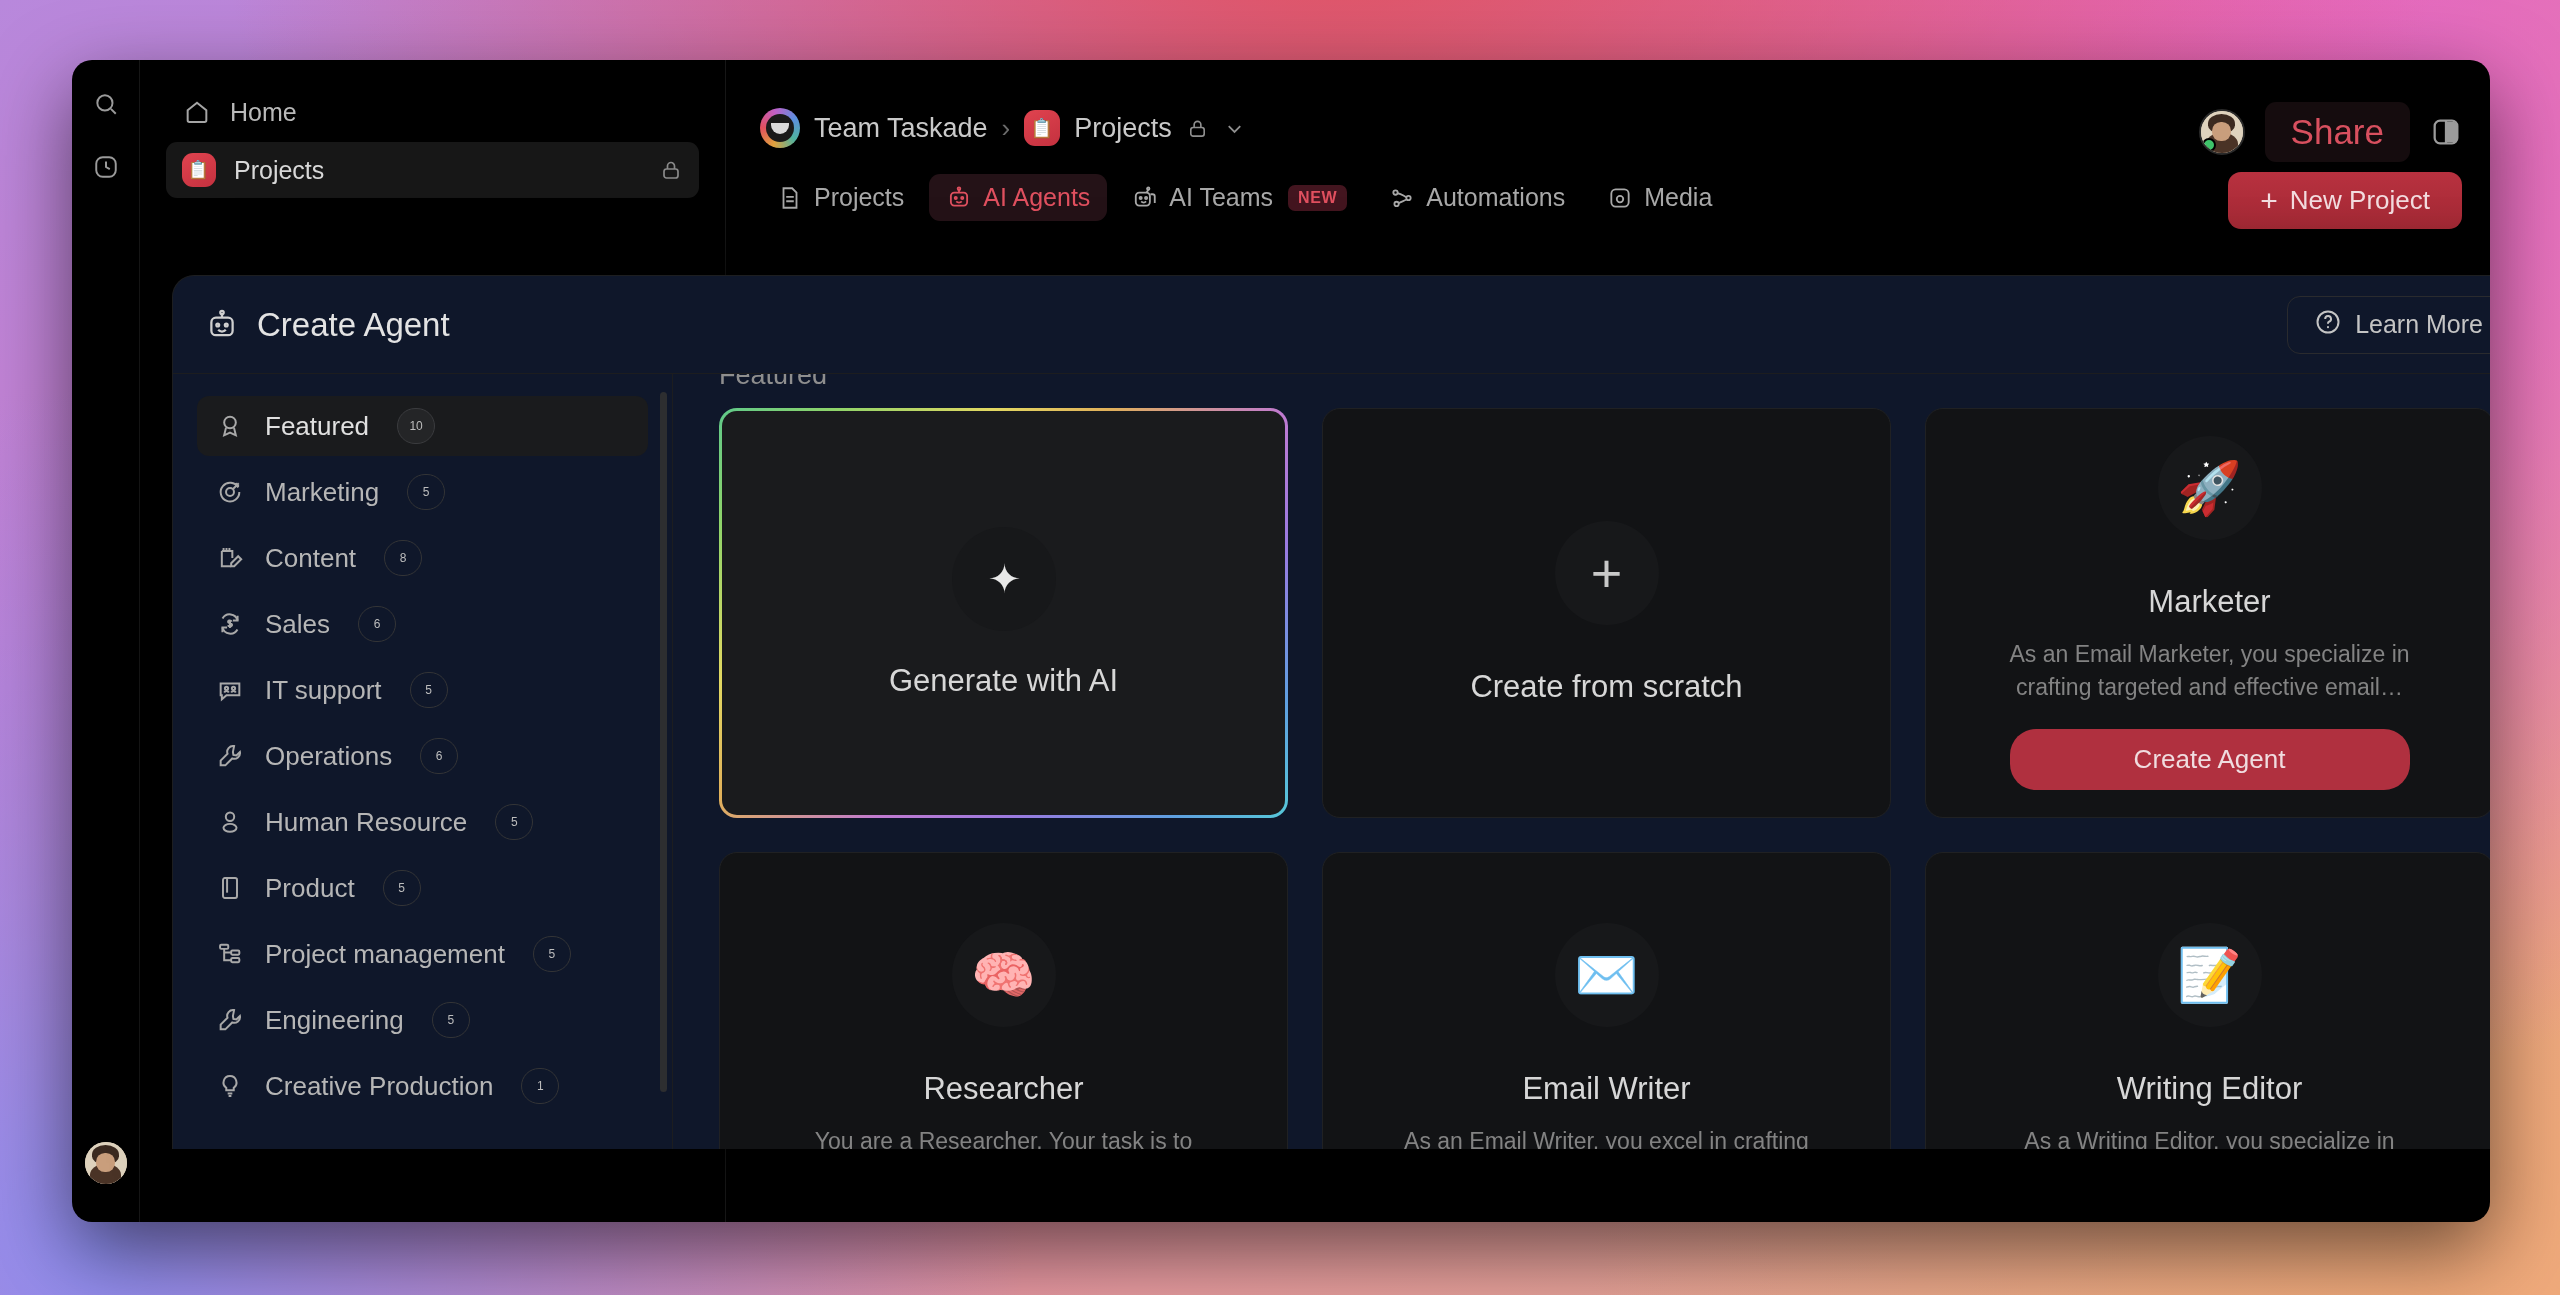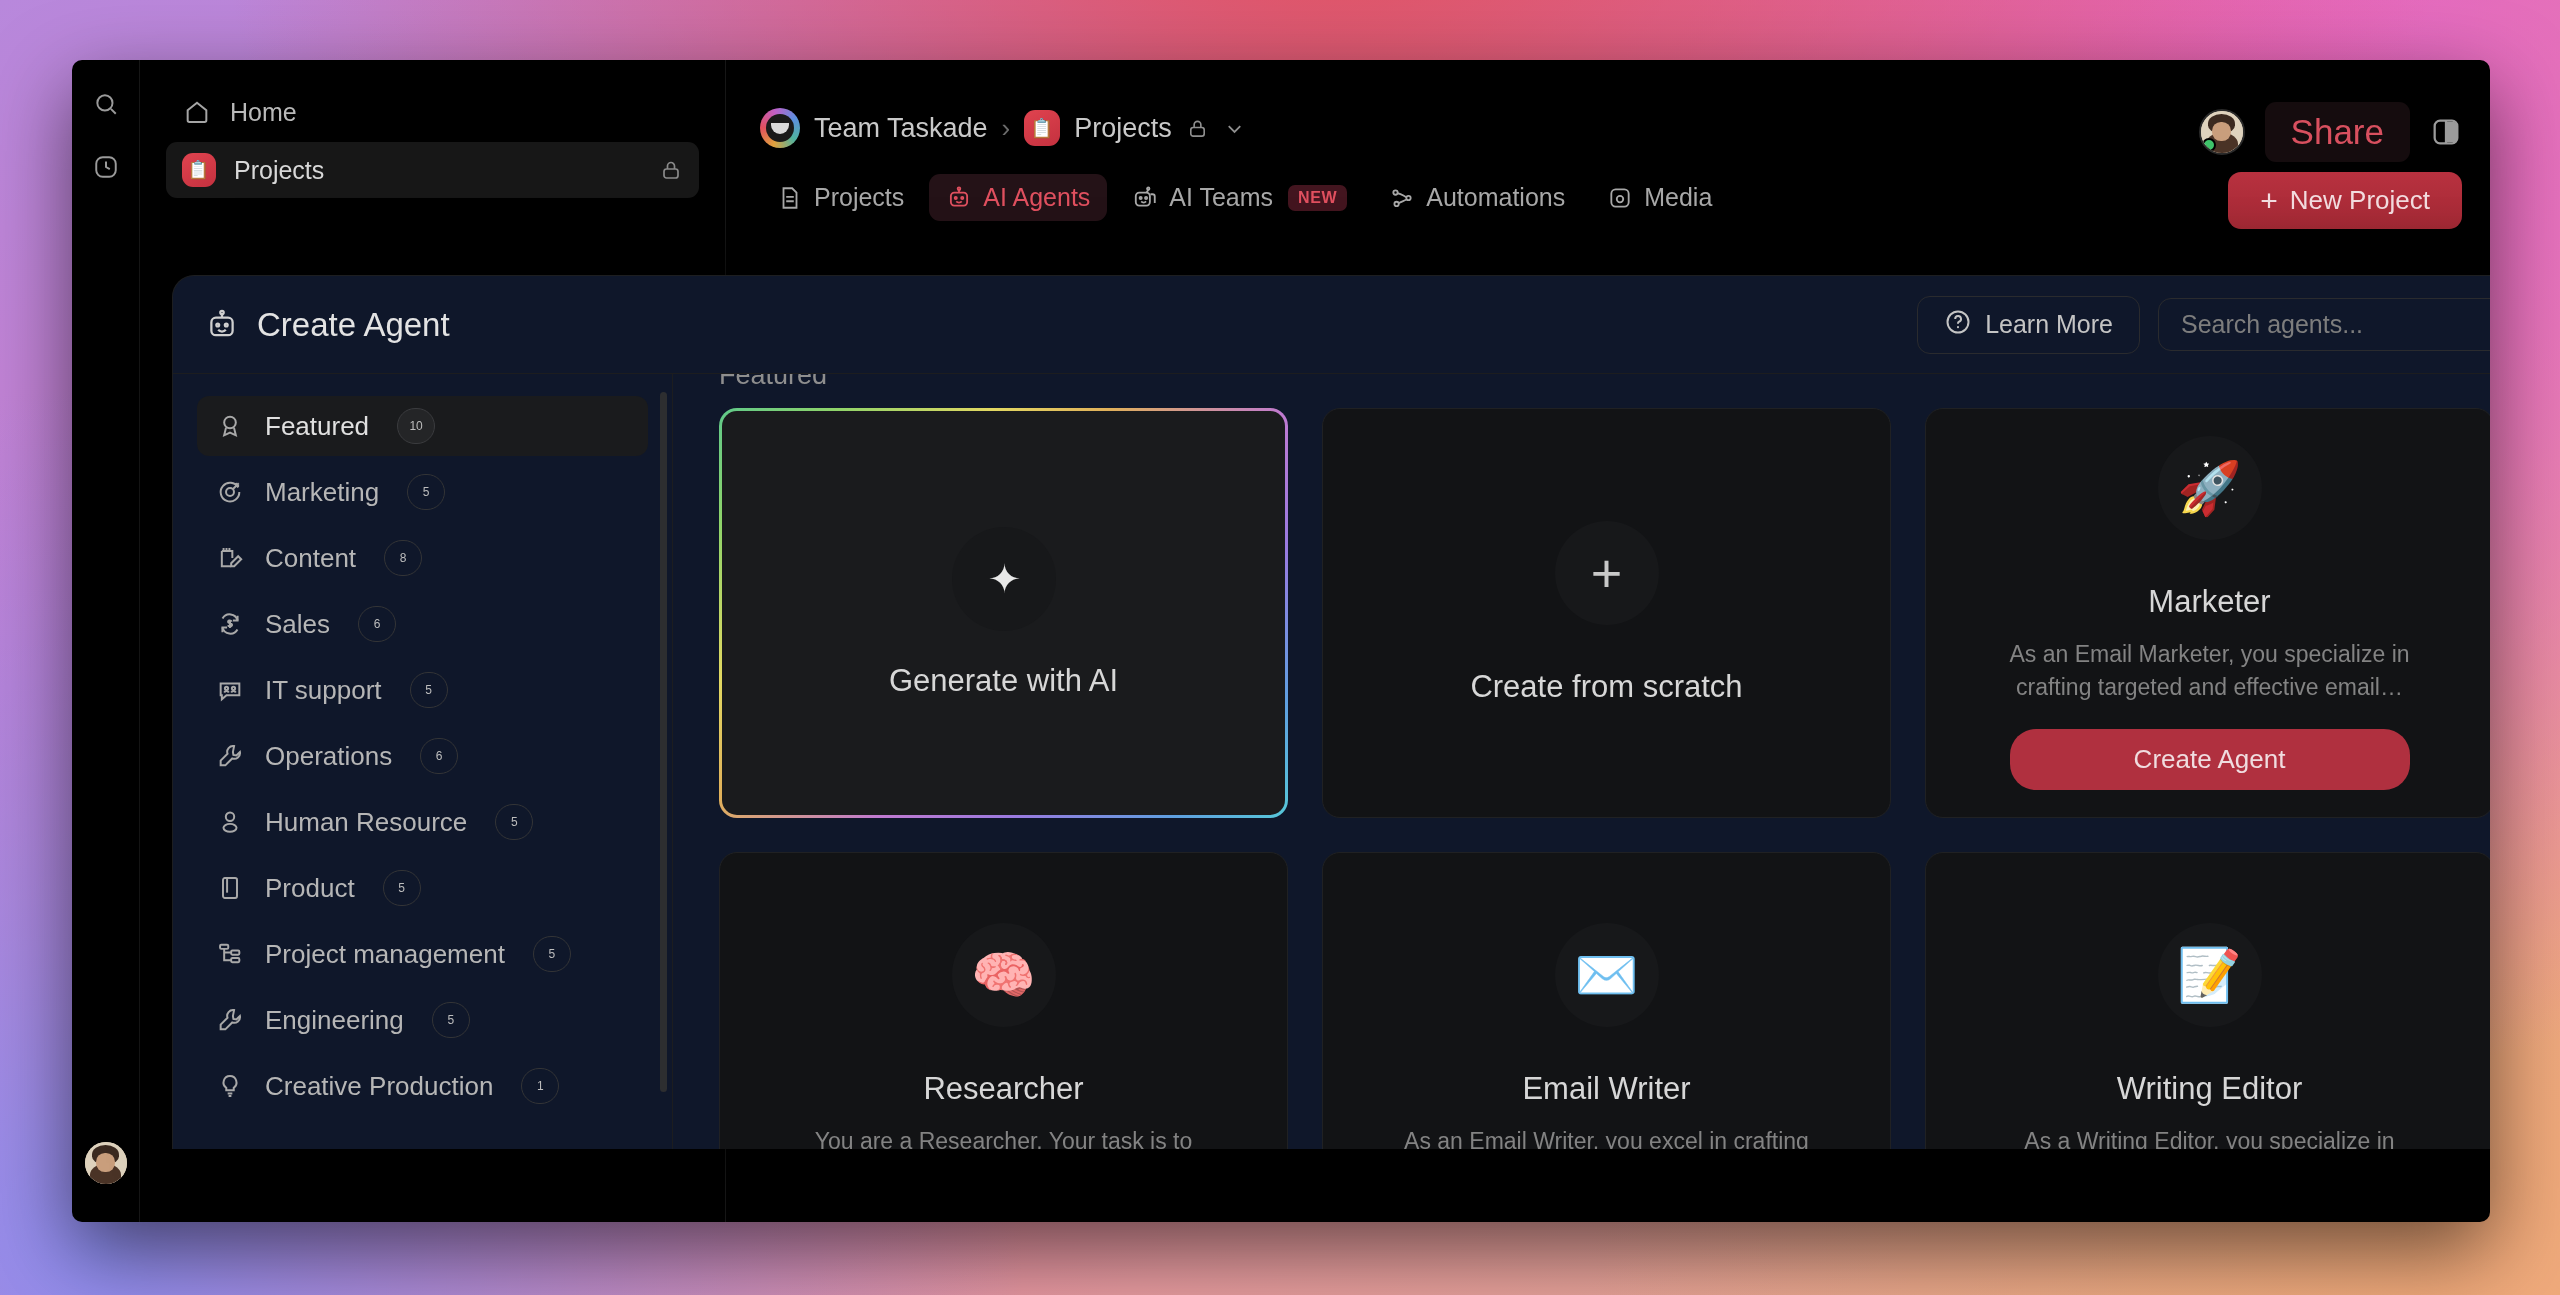--- a/index.html
+++ b/index.html
@@ -17,21 +17,21 @@
       linear-gradient(150deg, #b888dc 0%, #c77fd0 25%, #e07aa8 50%, #e79ba0 70%, #e9b38c 100%);
     position: relative;
   }
 
   
   .app-window {
     position: absolute;
     left: 72px; top: 60px;
     width: 2418px; height: 1162px;
     background: #000000;
-    border-radius: 10px;
+    border-radius: 20px;
     overflow: hidden;
     box-shadow: 0 28px 80px rgba(0,0,0,.55);
   }
 
   
   .rail {
     position: absolute; left: 0; top: 0;
     width: 68px; height: 100%;
     border-right: 1px solid #161616;
   }
@@ -484,23 +484,20 @@
         <div class="learn-more">
           <span>
             <svg viewBox="0 0 24 24" fill="none" stroke="currentColor" stroke-width="1.7">
                 <circle cx="12" cy="12" r="9"></circle>
                 <path d="M9.6 9.4a2.5 2.5 0 1 1 3.2 2.4c-.6.2-.8.7-.8 1.3v.4"></path>
                 <circle cx="12" cy="16.4" r=".9" fill="currentColor" stroke="none"></circle>
               </svg>
           </span>
           <span>Learn More</span>
         </div>
-        <div class="search-wrap">
-          <input type="text" placeholder="Search agents..." style="">
-        </div>
       </div>
     </div>
 
     <div class="modal-body">
 
       <div class="cat-side">
         <div class="cat-item active">
           <span class="cat-ic">
             <svg viewBox="0 0 24 24" fill="none" stroke="currentColor" stroke-width="1.7">
                 <circle cx="12" cy="9" r="5"></circle>

